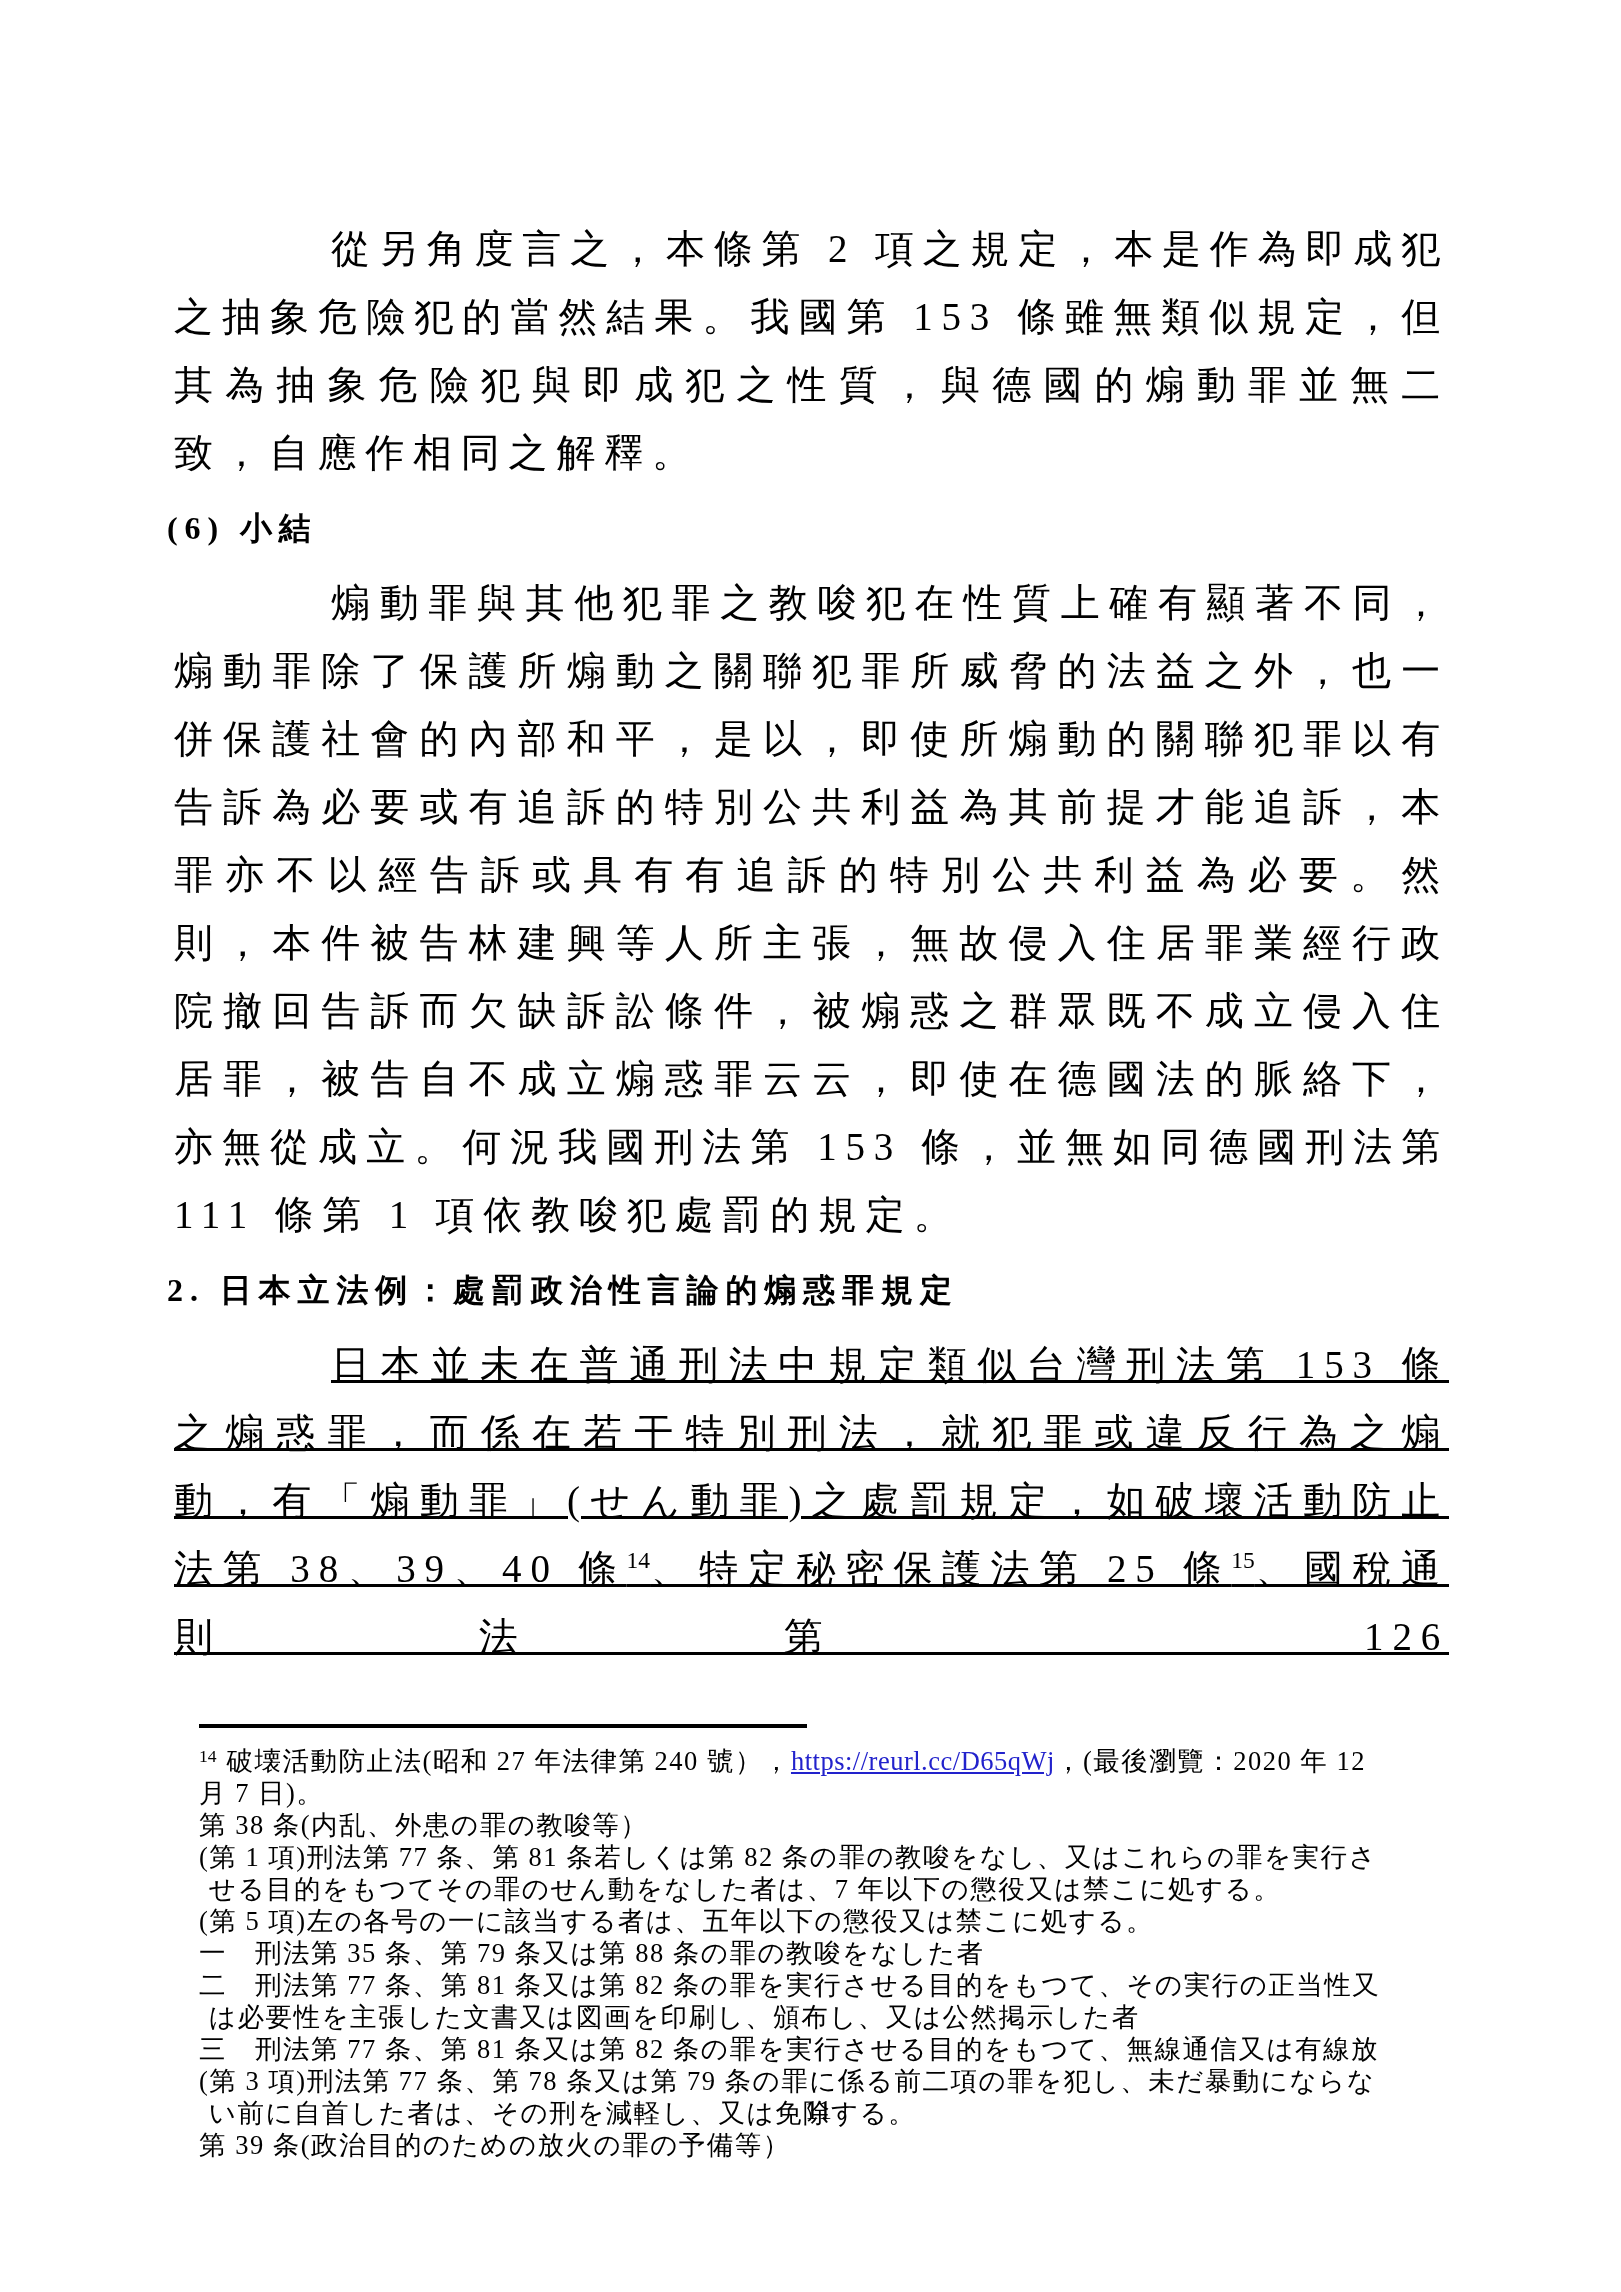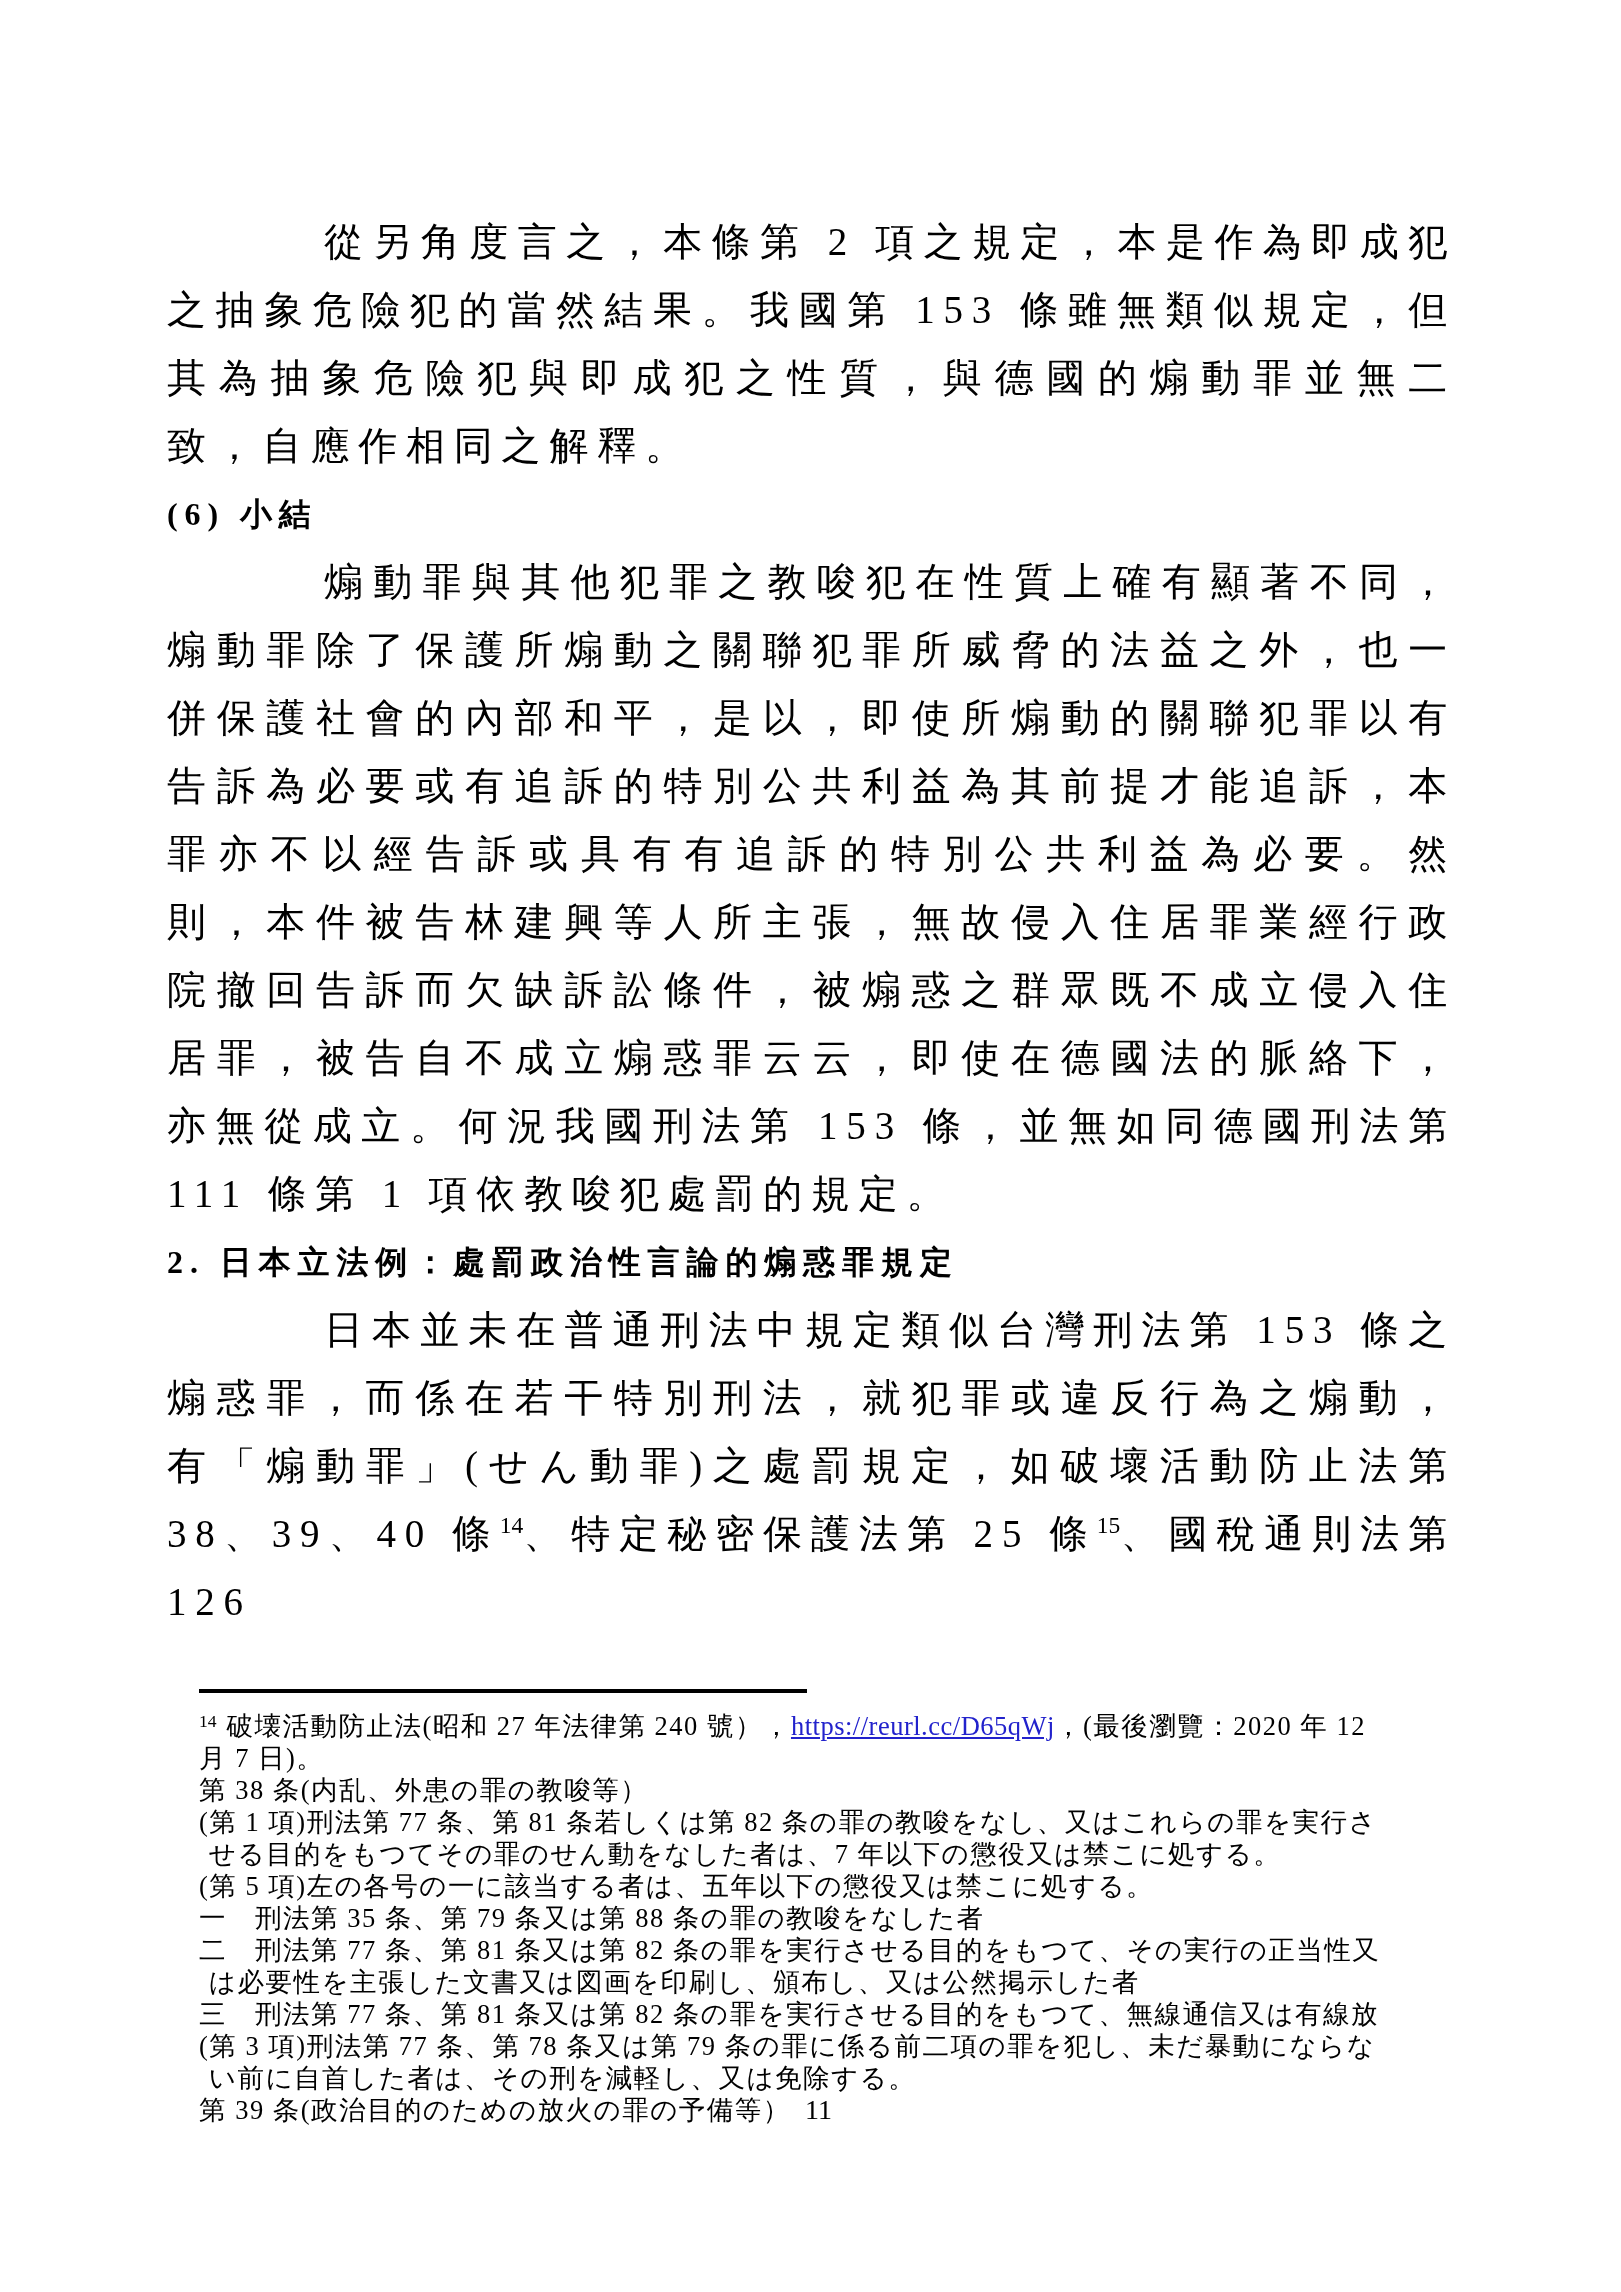--- a/index.html
+++ b/index.html
@@ -15,32 +15,33 @@
     color: #000000;
     font-family: "Liberation Serif", "DejaVu Serif", serif;
     overflow: hidden;
     box-sizing: border-box;
     padding: 208px 166px 0 167px;
   }
   .body-text {
     width: 1289px;
   }
   .para {
-    margin: 0;
+    margin: 7px;
     font-size: 39px;
     line-height: 68px;
     letter-spacing: 8.8px;
     text-align: justify;
     text-justify: inter-ideograph;
   }
   .para.indent {
     text-indent: 157px;
   }
   .para.cutoff {
     text-align-last: justify;
+    text-decoration: underline;
   }
   .heading {
     margin: 0;
     font-size: 32px;
     line-height: 68px;
     font-weight: bold;
     letter-spacing: 6.9px;
   }
   sup.fnref {
     font-size: 23.5px;

